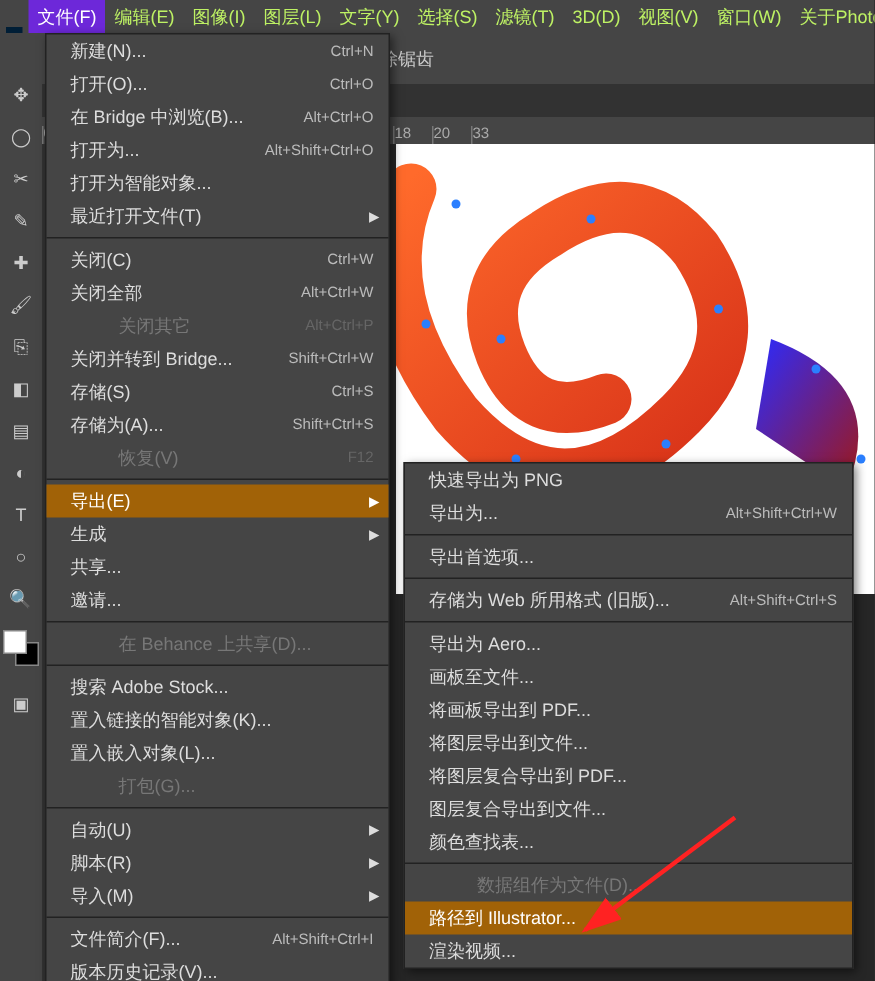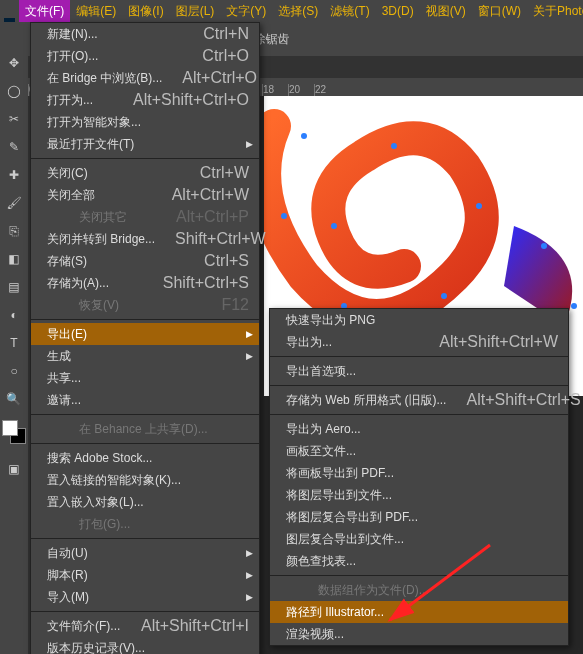--- a/index.html
+++ b/index.html
@@ -1,40 +1,40 @@
 <!DOCTYPE html>
 <html><head>
 <meta charset="utf-8">
 <style>
 * { margin: 0; padding: 0; box-sizing: border-box; font-family: "Microsoft YaHei", sans-serif; font-size: 12px; }
 body { background: #323232; width: 583px; height: 654px; overflow: hidden; position: relative; }
 .menubar { display: flex; background: #454545; height: 22px; align-items: center; padding-left: 4px; }
-.menubar-item { color: #eab308; padding: 3px 6px; cursor: pointer; white-space: nowrap; }
-.menubar-item.active { background: #a21caf; color: #fff; }
+.menubar-item { color: #bef264; padding: 3px 6px; cursor: pointer; white-space: nowrap; }
+.menubar-item.active { background: #6d28d9; color: #fff; }
 .ps-icon { width: 18px; height: 18px; background: #001e36; color: #31a8ff; display: flex; align-items: center; justify-content: center; font-weight: bold; font-size: 9px; margin-right: 4px; margin-top: 32px; }
 .toolbar { position: absolute; left: 0; top: 22px; width: 28px; background: #454545; height: 632px; display: flex; flex-direction: column; align-items: center; padding-top: 30px; gap: 6px; }
 .tool { width: 22px; height: 22px; display: flex; align-items: center; justify-content: center; color: #ccc; cursor: pointer; }
 .swatches { margin-top: 4px; width: 24px; height: 24px; position: relative; }
 .sw-fg { position: absolute; width: 16px; height: 16px; background: #fff; border: 1px solid #888; top: 0; left: 0; }
 .sw-bg { position: absolute; width: 16px; height: 16px; background: #000; border: 1px solid #888; bottom: 0; right: 0; }
 .optbar { position: absolute; left: 28px; top: 22px; right: 0; height: 34px; background: #454545; display: flex; align-items: center; padding: 0 8px; gap: 10px; color: #ccc; }
 .optsel { background: #3a3a3a; border: 1px solid #222; color: #ccc; padding: 2px 18px 2px 6px; position: relative; }
 .optsel::after { content: "▾"; position: absolute; right: 4px; font-size: 9px; }
 .optnum { background: #3a3a3a; border: 1px solid #222; color: #ccc; padding: 2px 6px; width: 44px; }
 .checkbox { width: 12px; height: 12px; border: 1px solid #888; display: inline-block; }
 .ruler-h { position: absolute; left: 28px; top: 78px; right: 0; height: 18px; background: #454545; color: #aaa; display: flex; align-items: flex-end; overflow: hidden; }
 .ruler-h span { display: inline-block; width: 26px; font-size: 10px; border-left: 1px solid #777; padding-bottom: 1px; }
 .canvas-area { position: absolute; left: 46px; top: 96px; right: 0; bottom: 0; background: #262626; }
 .canvas { position: absolute; left: 218px; top: 0; width: 330px; height: 300px; background: #fff; overflow: hidden; }
 .menu { position: absolute; background: #454545; border: 1px solid #222; box-shadow: 2px 2px 6px rgba(0,0,0,0.5); z-index: 100; }
 .menu-row { display: flex; align-items: center; height: 22px; padding: 0 10px 0 16px; color: #ddd; cursor: pointer; position: relative; }
 .menu-row.disabled { color: #777; padding-left: 48px; }
 .menu-row.highlighted { background: #a16207; color: #fff; }
 .menu-row .lbl { flex: 1; white-space: nowrap; }
-.menu-row .sc { color: #bbb; margin-left: 20px; font-size: 16px; }
+.menu-row .sc { color: #bbb; margin-left: 20px; font-size: 10px; }
 .menu-row.disabled .sc { color: #666; }
 .menu-row .arrow { position: absolute; right: 6px; font-size: 9px; }
 .menu-sep { height: 1px; background: #222; margin: 3px 0; }
 .menu1 { left: 30px; top: 22px; width: 230px; }
 .menu2 { left: 269px; top: 308px; width: 300px; }
 .annot-arrow { position: absolute; left: 380px; top: 540px; z-index: 200; pointer-events: none; }
 </style>
 </head>
 <body>
 
@@ -88,21 +88,21 @@
     <span>2</span>
     <span>4</span>
     <span>6</span>
     <span>8</span>
     <span>10</span>
     <span>12</span>
     <span>14</span>
     <span>16</span>
     <span>18</span>
     <span>20</span>
-    <span>22</span>
+    <span>33</span>
   </div>
 
 <div class="canvas-area">
   <div class="canvas">
     <svg width="330" height="300">
       <defs>
         <linearGradient id="g1" x1="0" y1="0" x2="1" y2="1">
           <stop offset="0" stop-color="#ff6a2b"></stop>
             <stop offset="1" stop-color="#d63018"></stop>
         </linearGradient>

